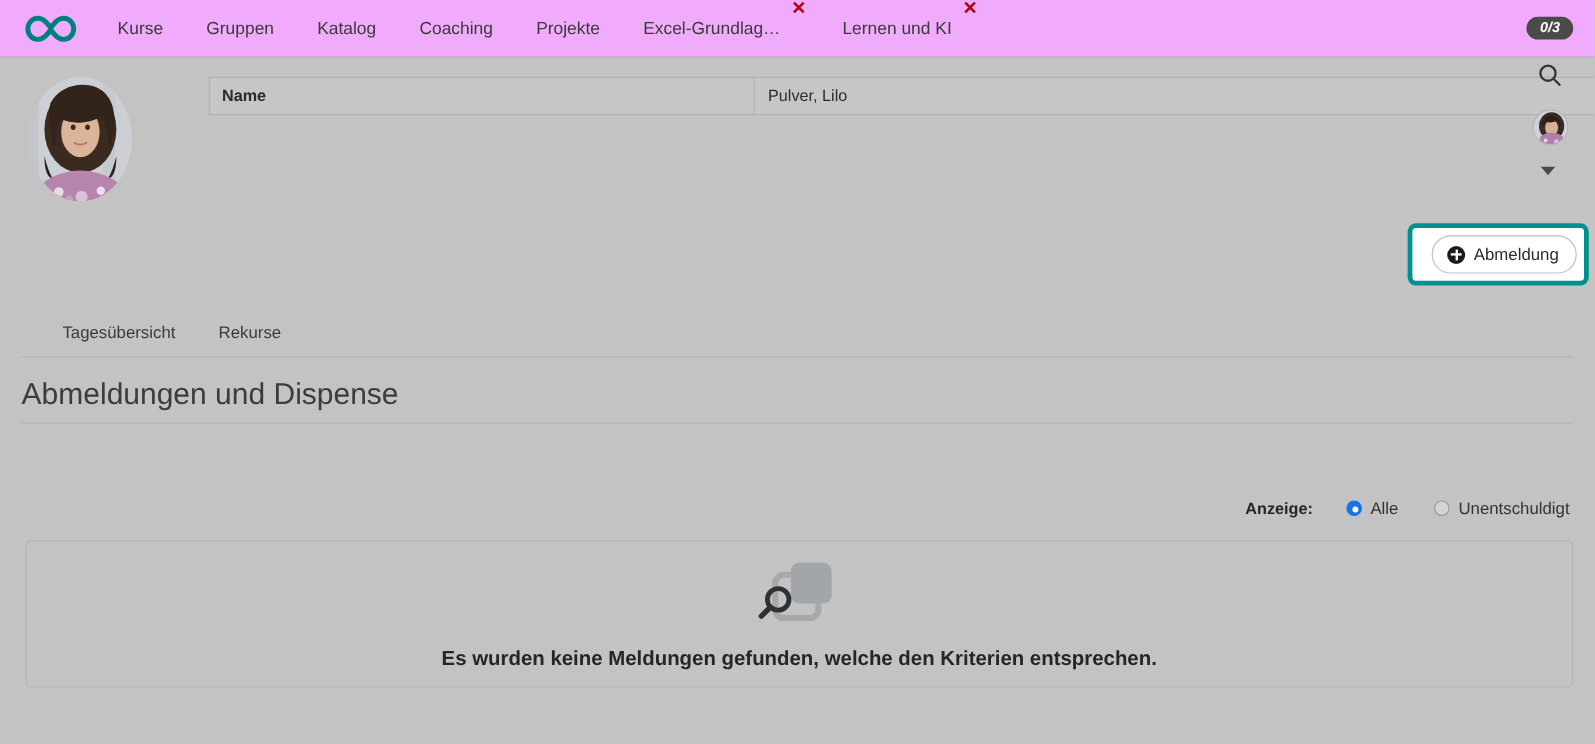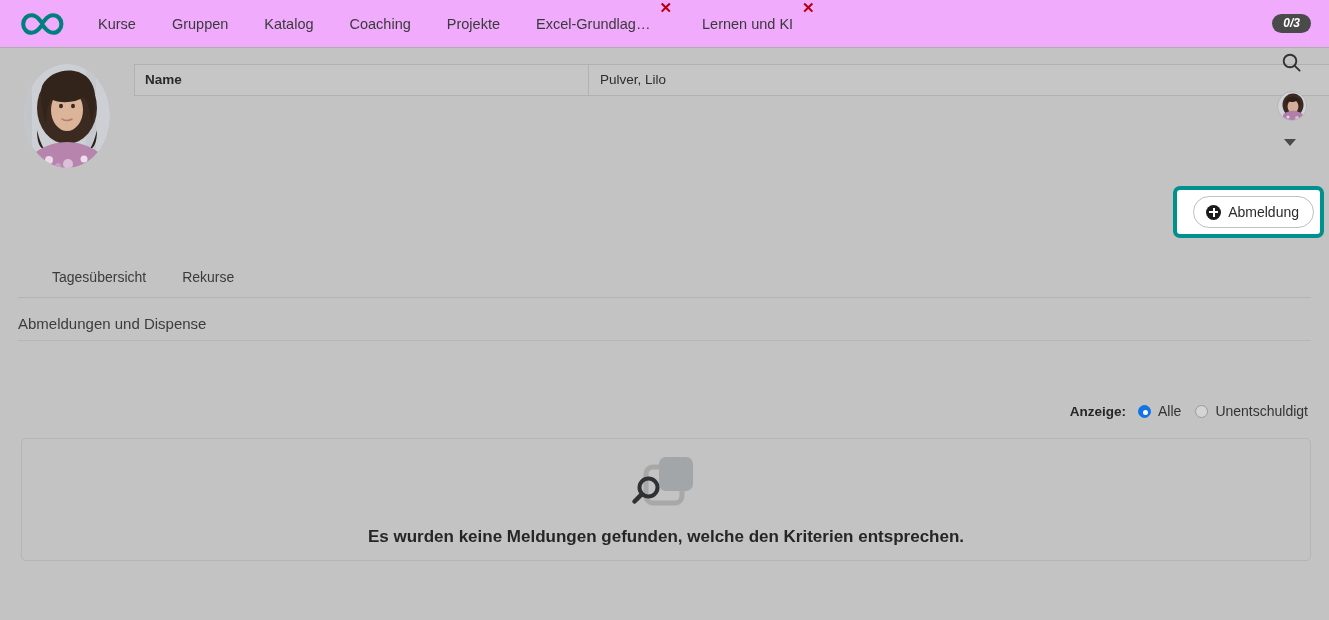--- a/index.html
+++ b/index.html
@@ -119,20 +119,21 @@
     flex: 1 1 auto;
     margin-right: 0;
   }
   .info-row {
     display: flex;
     border: 1px solid #b1b1b1;
     border-right: none;
     height: 32px;
     align-items: center;
     background: #c6c6c6;
+    margin-left: 40px;
   }
   .info-key {
     width: 454px;
     font-size: 13.5px;
     font-weight: bold;
     color: #2a2a2a;
     padding-left: 10px;
     border-right: 1px solid #b1b1b1;
     line-height: 30px;
     height: 100%;
@@ -221,32 +222,32 @@
     margin: 0 8px;
     padding: 9px 16px 12px;
     position: relative;
     z-index: 3;
   }
 
   
   .section-title {
     margin: 13px 18px 0 18px;
     padding-bottom: 8px;
-    font-size: 15px;
+    font-size: 25px;
     color: #3c3c3c;
     border-bottom: 1px solid #b6b6b6;
     font-weight: normal;
   }
 
   
   .filter-row {
     display: flex;
     justify-content: flex-end;
     align-items: center;
-    gap: 0;
+    gap: 16px;
     padding: 0 18px;
     margin-top: 62px;
   }
   .filter-label {
     font-size: 13.5px;
     font-weight: bold;
     color: #262626;
     margin-right: 12px;
   }
   .radio-opt {

